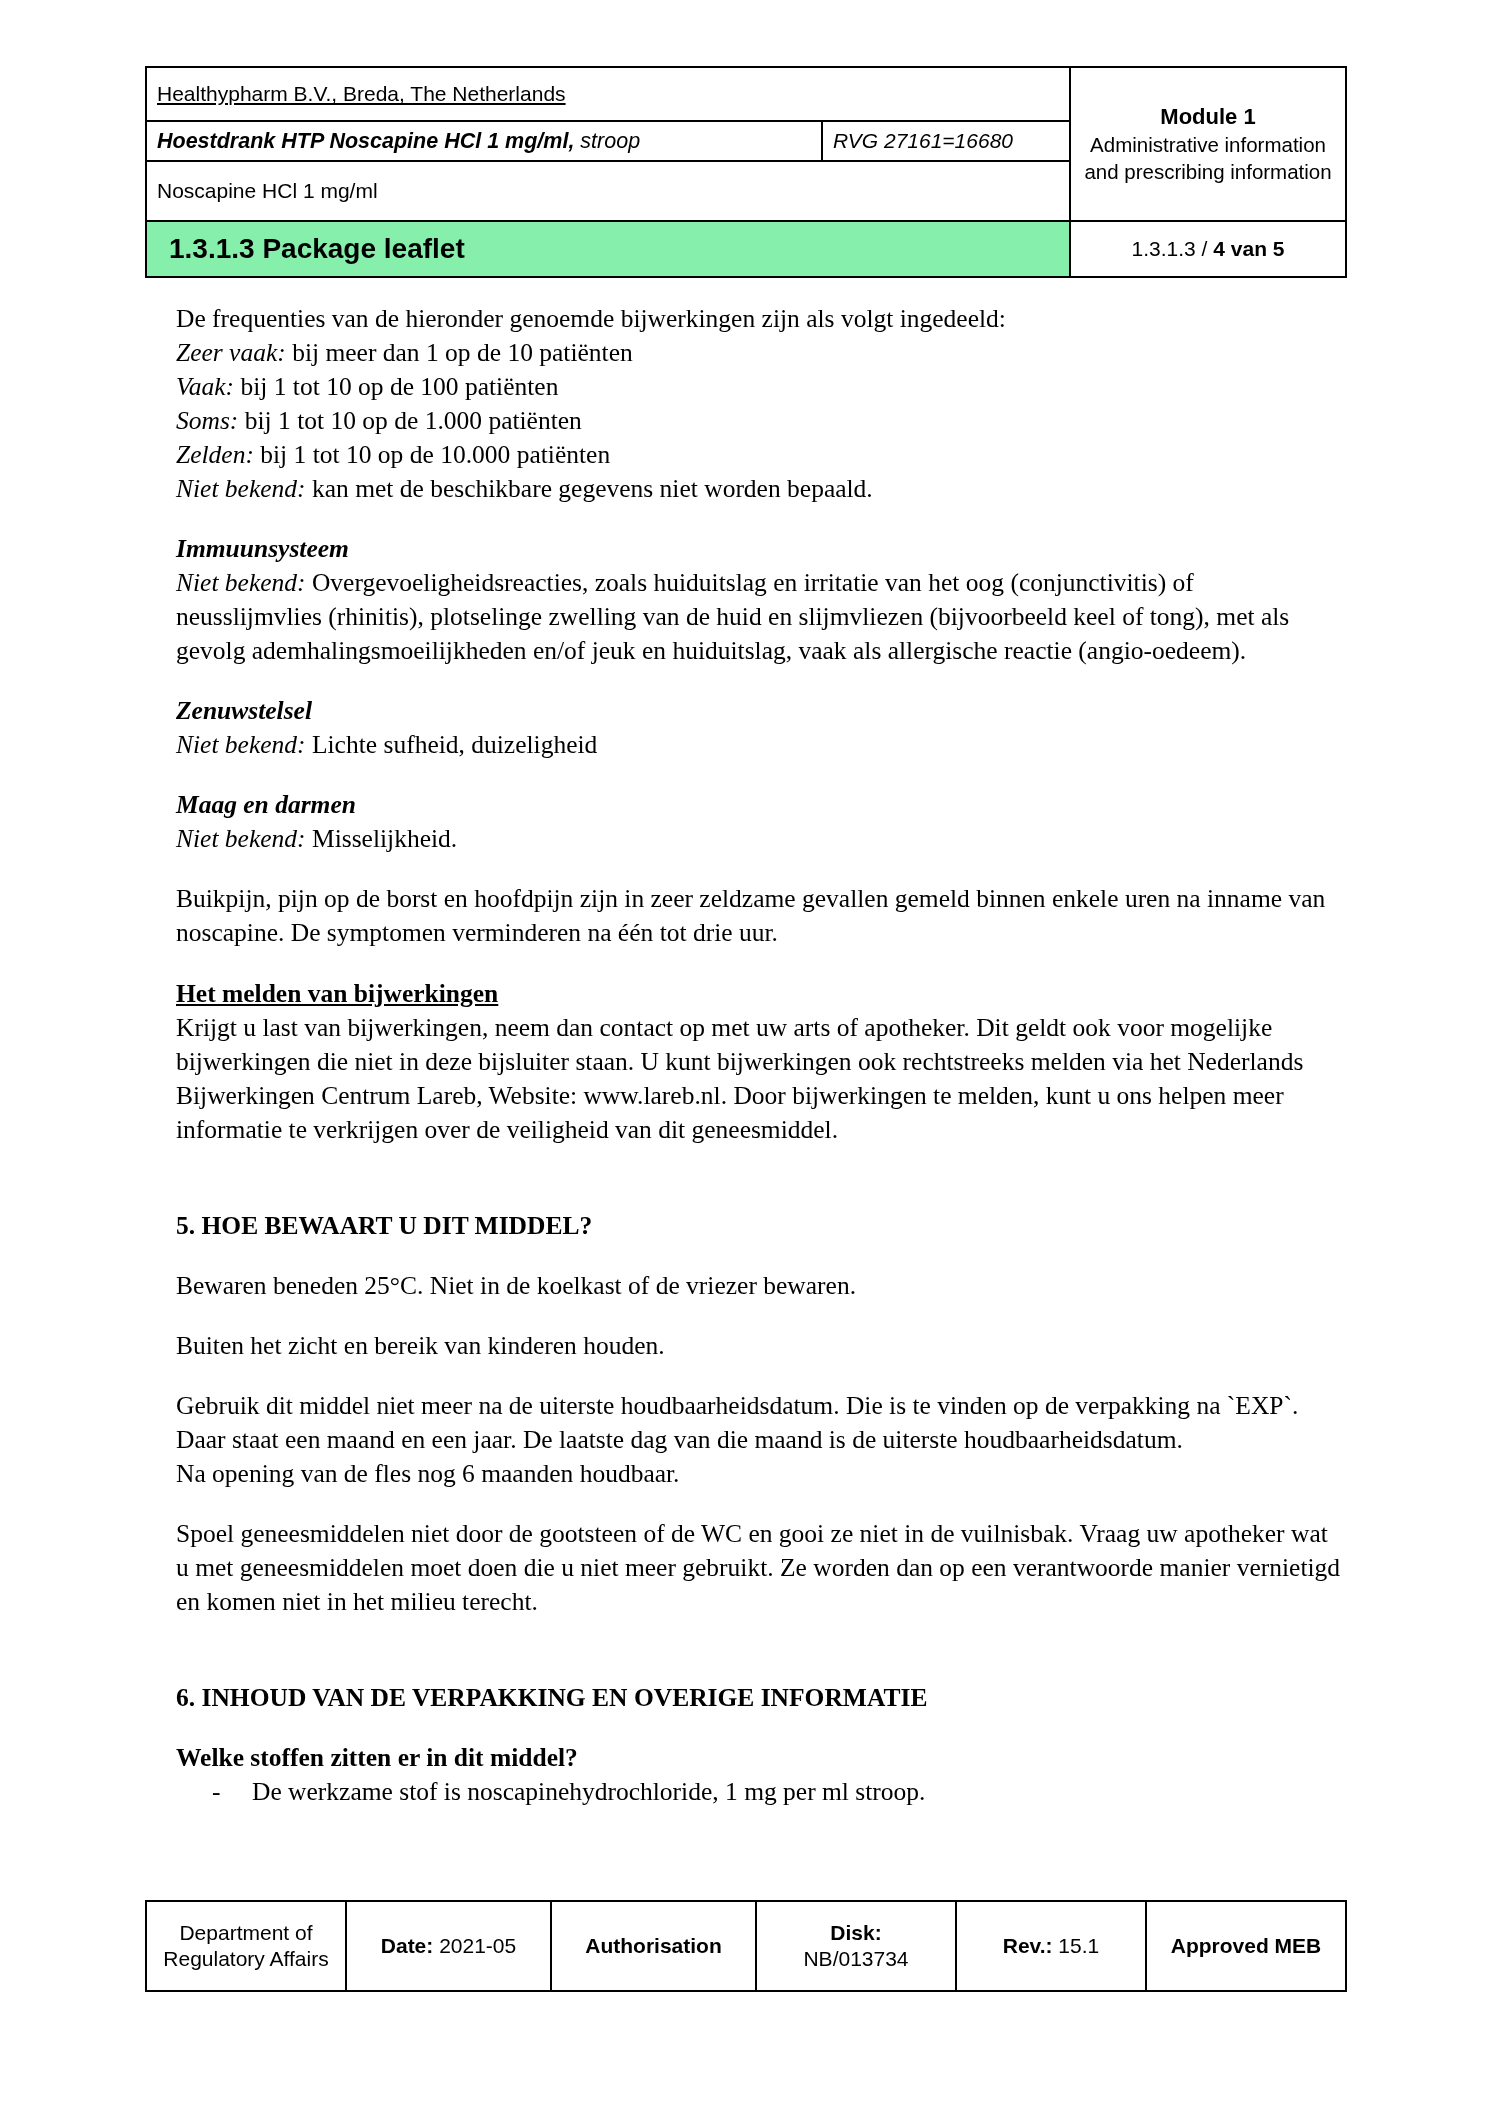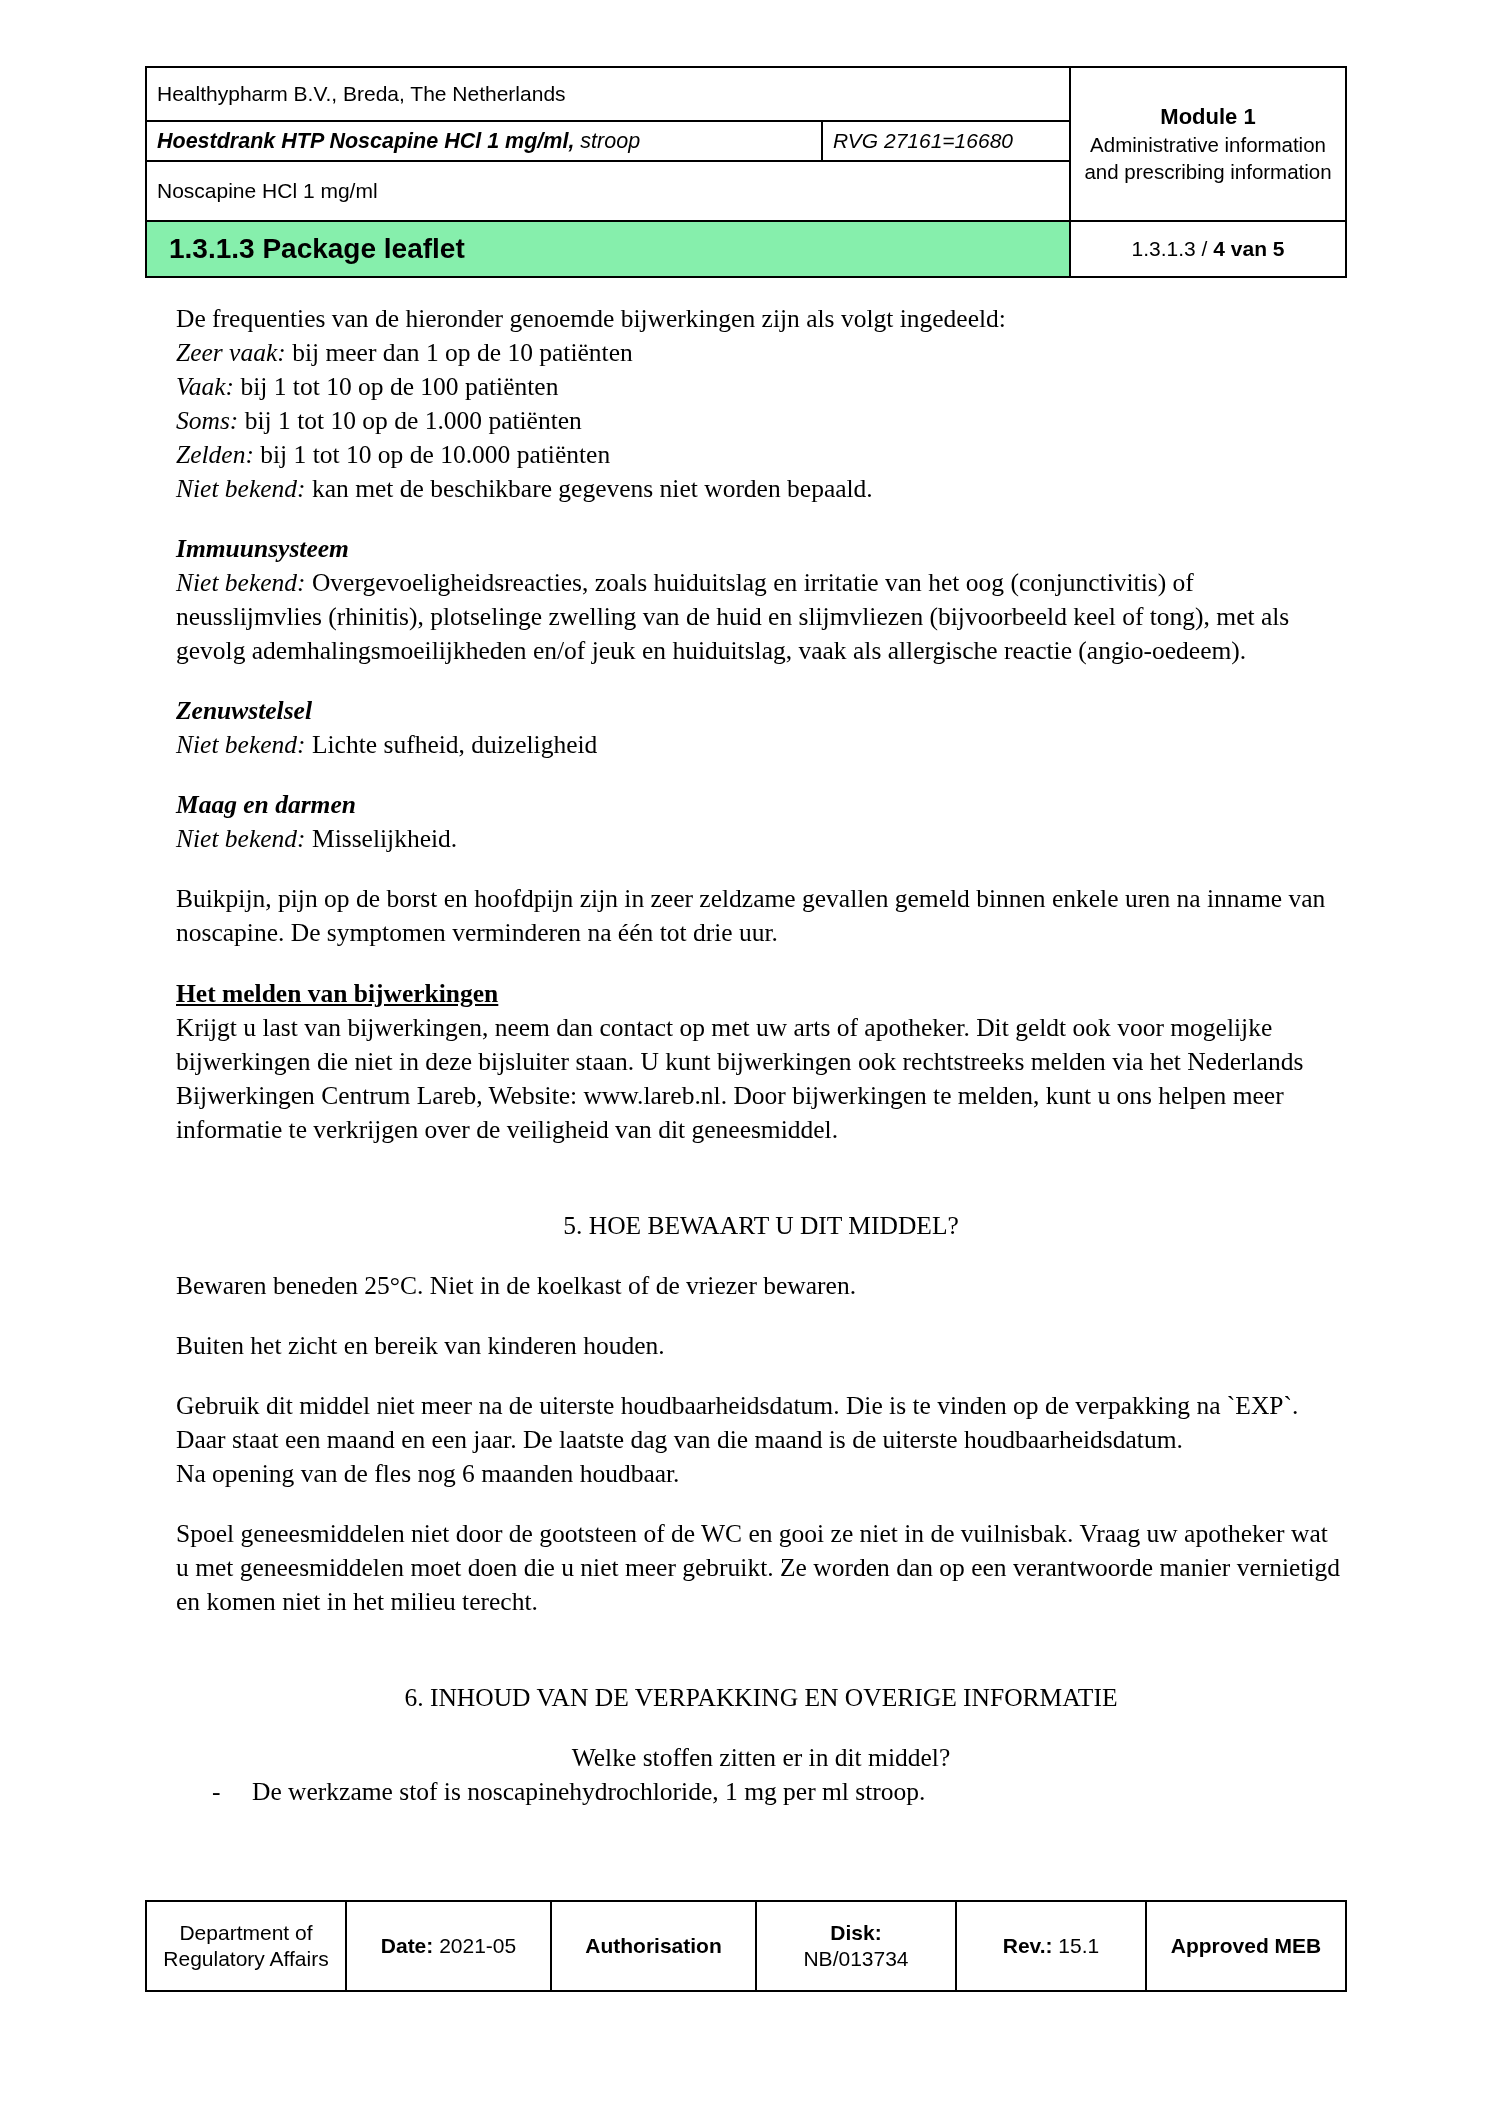--- a/index.html
+++ b/index.html
@@ -36,21 +36,21 @@
     table-layout: fixed;
     font-family: "Liberation Sans", "DejaVu Sans", sans-serif;
   }
   table.hdr td {
     border: 2px solid #000;
     padding: 6px 10px;
     vertical-align: middle;
     font-size: 21px;
     line-height: 1.22;
   }
-  .hdr .c-company  { height: 40px; }
+  .hdr .c-company  { height: 40px; text-decoration: underline; }
   .hdr .c-product  { font-weight: bold; font-style: italic; font-size: 21.5px; }
   .hdr .c-product .light { font-weight: normal; font-style: italic; }
   .hdr .c-rvg      { font-style: italic; font-size: 21px; white-space: nowrap; text-align: left; margin-left: 40px; }
   .hdr .c-module   { text-align: center; line-height: 1.3; font-size: 20.5px; padding: 4px 8px; border-radius: 12px;}
   .hdr .c-module .m-title { font-weight: bold; font-size: 22px; display:block; margin-bottom: 1px;}
   .hdr .c-strength { height: 46px; }
   .hdr .c-title {
     background: #86efac;
     font-weight: bold;
     font-size: 28px;
@@ -72,21 +72,21 @@
     width: 1170px;
     font-size: 25.5px;
     line-height: 1.335;
   }
   .content p { margin: 0; }
   .content .gap   { height: 26px; }
   .content .gap-xl{ height: 62px; }
   .it  { font-style: italic; }
   .bi  { font-style: italic; font-weight: bold; }
   .bu  { font-weight: bold; text-decoration: underline; }
-  .b   { font-weight: normal; text-align: center; }
+  .b   { font-weight: bold; }
   .blk { display: block; }
   ul.dash {
     margin: 0;
     padding: 0;
     list-style: none;
   }
   ul.dash li {
     position: relative;
     padding-left: 76px;
   }

